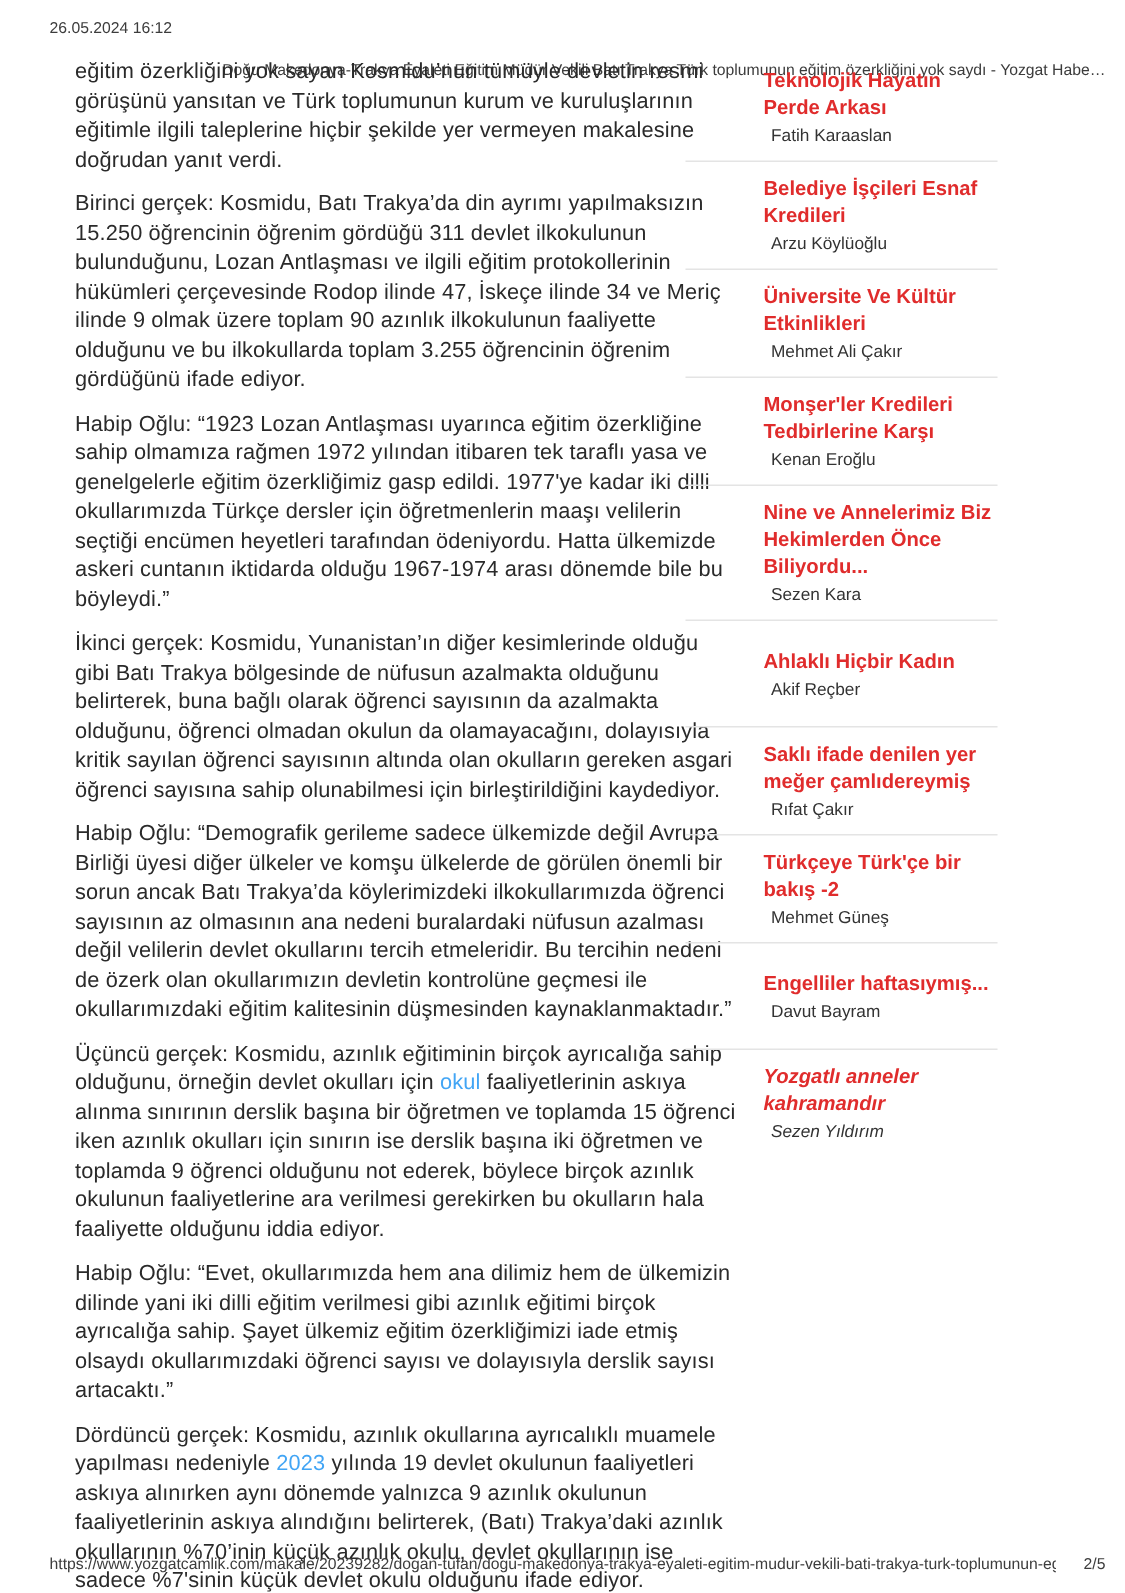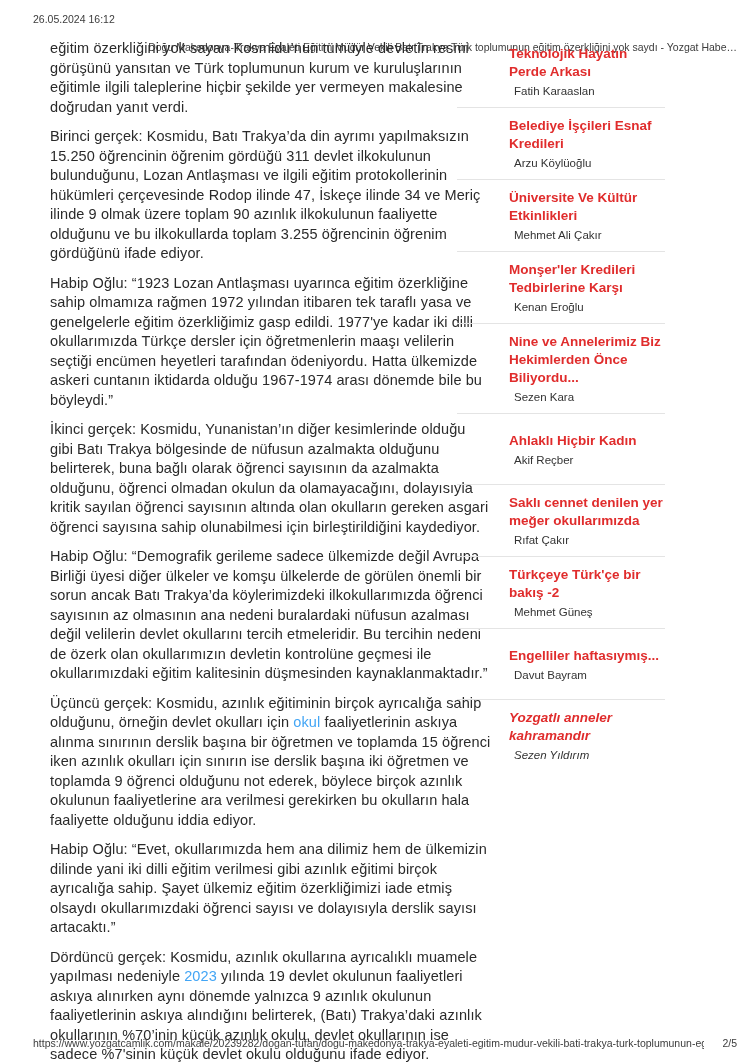--- a/index.html
+++ b/index.html
@@ -124,21 +124,21 @@
     </div>
   </div>
     <div class="side-item">
     <div class="side-inner">
       <div class="side-title">Ahlaklı Hiçbir Kadın</div>
       <div class="side-author">Akif Reçber</div>
     </div>
   </div>
     <div class="side-item">
     <div class="side-inner">
-      <div class="side-title">Saklı cennet denilen yer meğer okullarımızda</div>
+      <div class="side-title">Saklı ifade denilen yer meğer çamlıdereymiş</div>
       <div class="side-author">Rıfat Çakır</div>
     </div>
   </div>
     <div class="side-item">
     <div class="side-inner">
       <div class="side-title">Türkçeye Türk'çe bir bakış -2</div>
       <div class="side-author">Mehmet Güneş</div>
     </div>
   </div>
     <div class="side-item">

